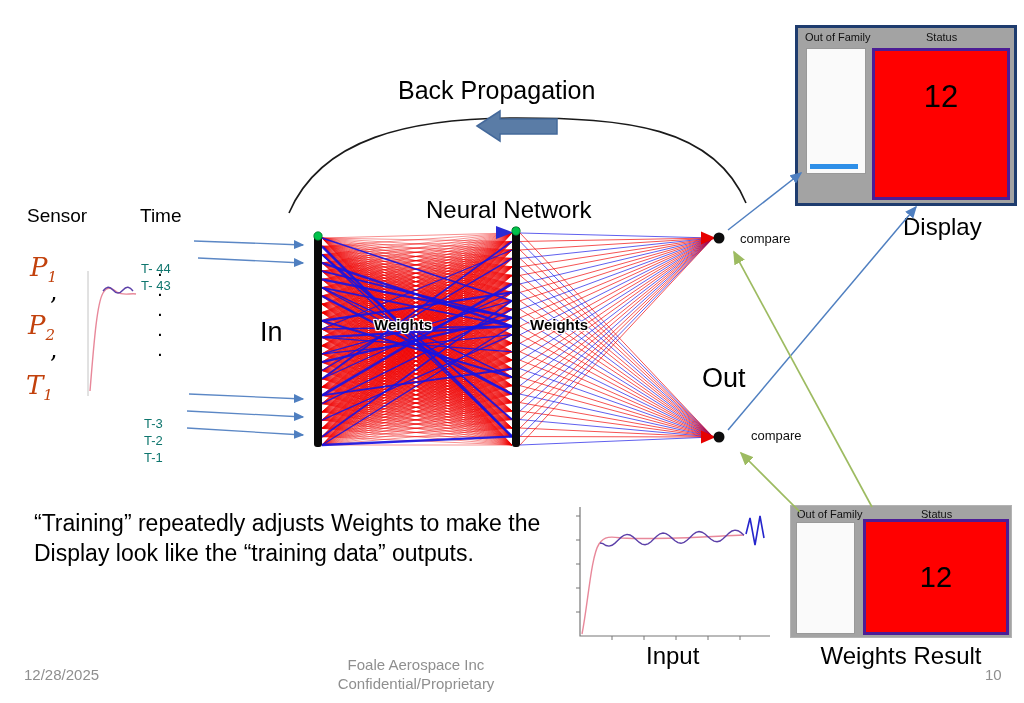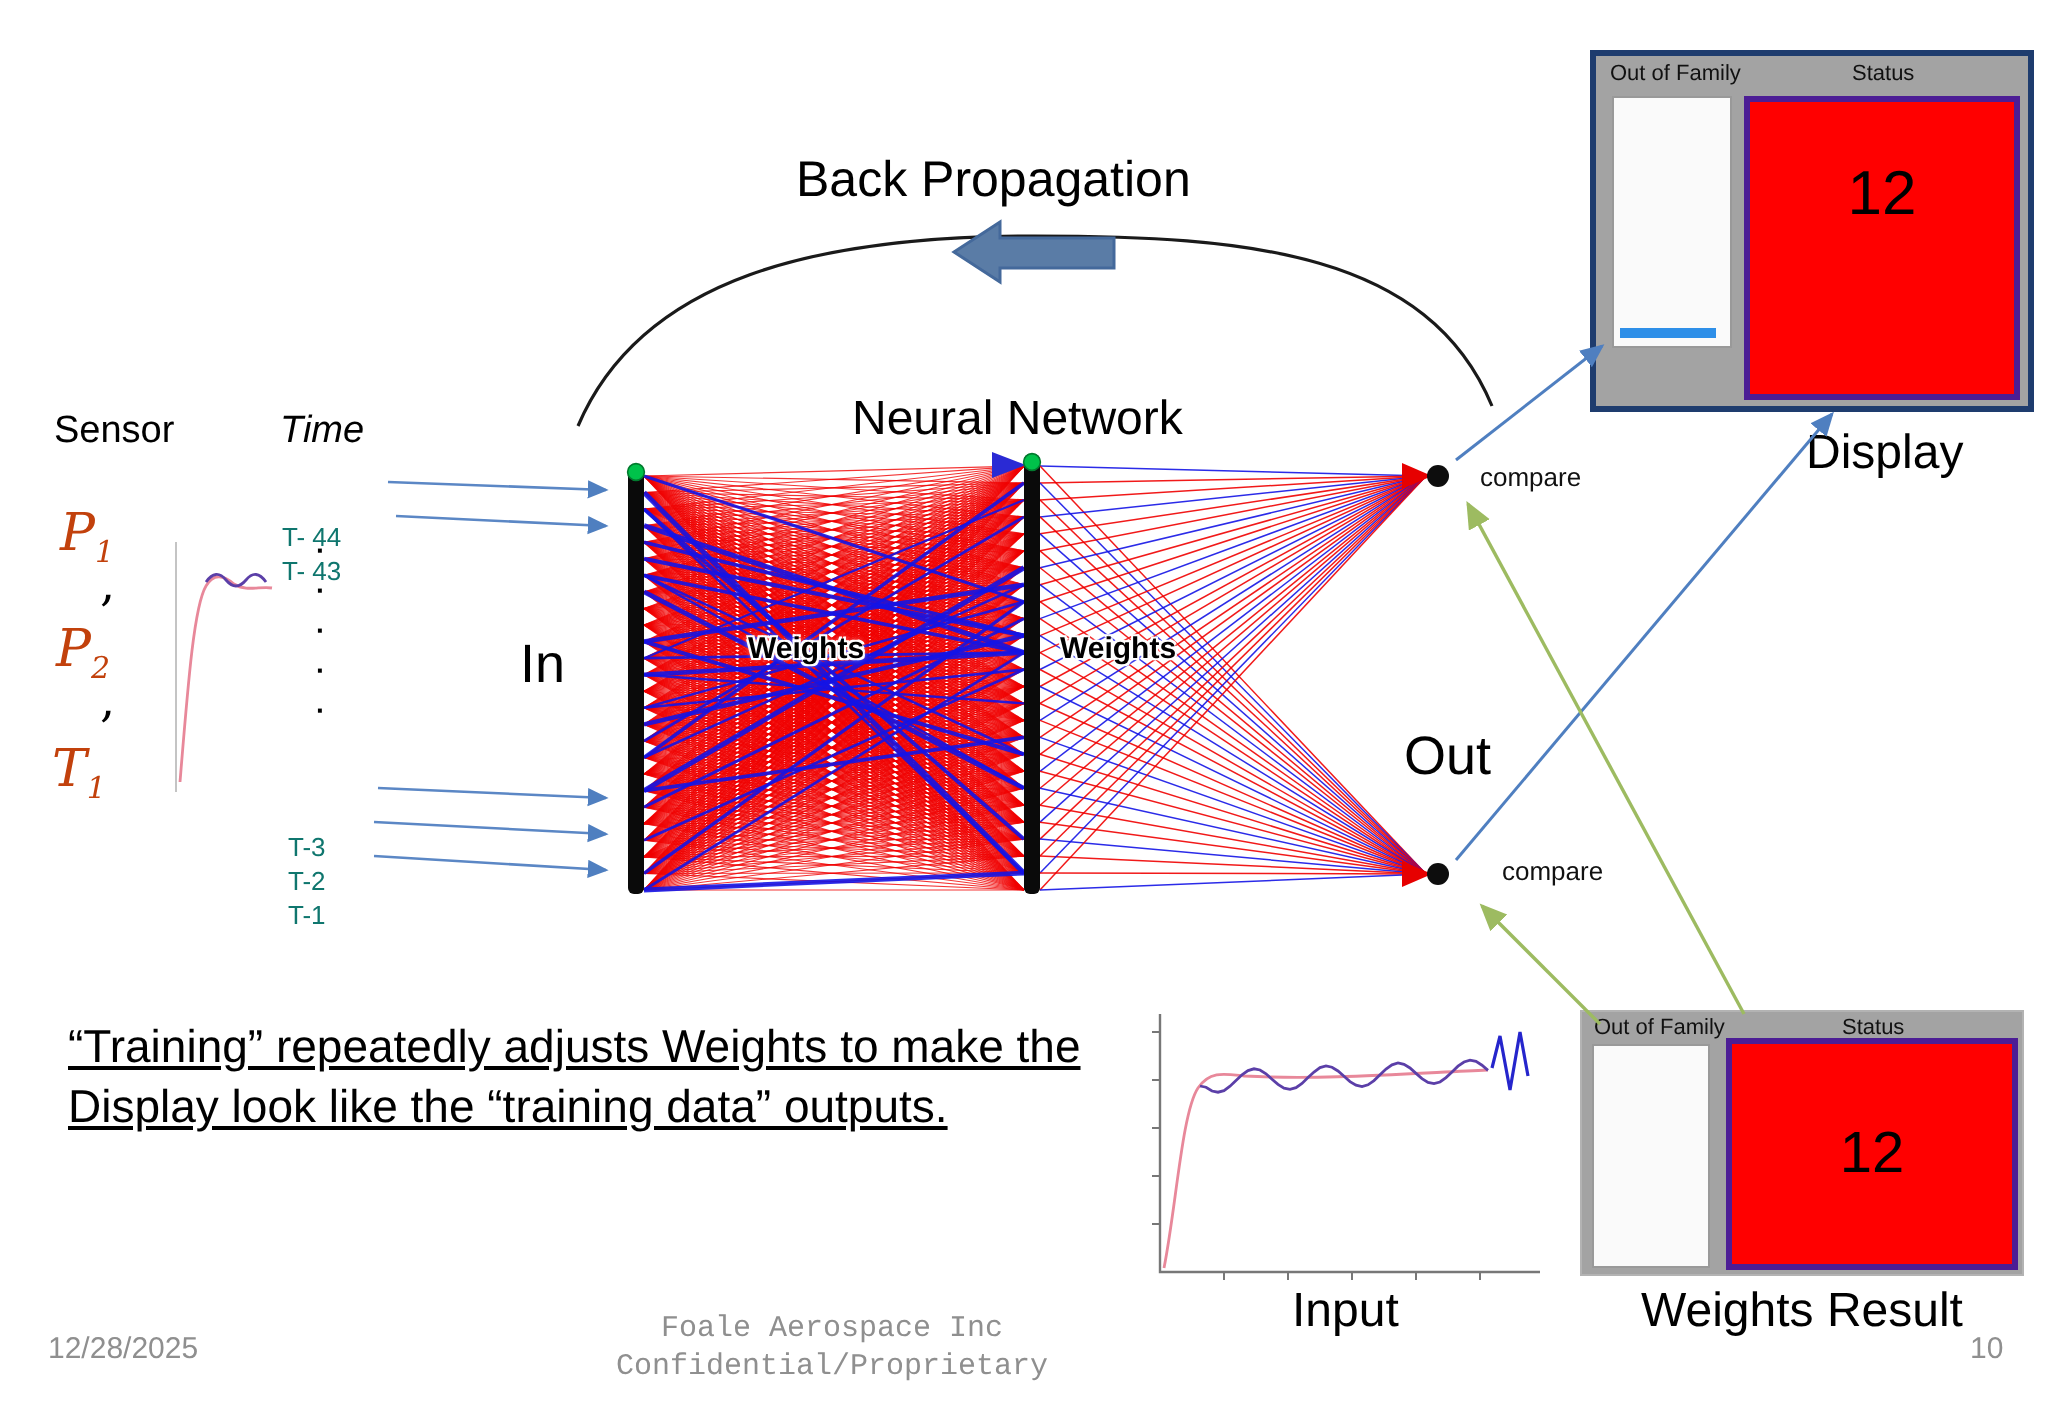--- a/index.html
+++ b/index.html
@@ -5,41 +5,41 @@
   html,body{margin:0;padding:0;background:#fff;}
   body{width:1024px;height:703px;overflow:hidden;font-family:"Liberation Sans",sans-serif;color:#000;}
   .slide{position:relative;width:1024px;height:703px;background:#fff;}
   svg.layer{position:absolute;left:0;top:0;}
   #overlay{pointer-events:none;}
   .abs{position:absolute;}
 
   .bp-label{left:398px;top:76px;font-size:25px;}
   .nn-label{left:426px;top:196px;font-size:24px;}
   .sensor-label{left:27px;top:205px;font-size:19px;}
-  .time-label{left:140px;top:205px;font-size:19px;font-style:italic;}
+  .time-label{left:140px;top:205px;font-size:19px;}
   .time-col{font-size:13px;line-height:17px;color:#0f766e;margin-top:30px;}
   .time-top{left:141px;top:230px;}
   .time-bot{left:144px;top:385px;}
   .dots-col{left:158px;top:270px;display:flex;flex-direction:column;gap:10px;font-size:14px;font-weight:bold;line-height:10px;}
   .math{position:absolute;font-family:"DejaVu Serif",serif;font-style:italic;font-size:26px;color:#c2410c;}
   .math sub{font-size:15px;}
   .math-comma{position:absolute;font-family:"DejaVu Serif",serif;font-size:24px;}
   .in-label{left:260px;top:317px;font-size:27px;}
   .out-label{left:702px;top:318px;font-size:27px;margin-top:45px;}
   .weights{font-size:15px;font-weight:bold;color:#000;
     text-shadow:-1px -1px 0 #fff,1px -1px 0 #fff,-1px 1px 0 #fff,1px 1px 0 #fff,0 0 3px #fff;}
   .weights-left{left:374px;top:316px;}
   .weights-right{left:530px;top:316px;}
   .compare{font-size:13px;color:#111;}
   .compare-top{left:740px;top:231px;}
   .compare-bot{left:751px;top:428px;}
   .display-label{left:903px;top:213px;font-size:24px;}
   .input-label{left:646px;top:642px;font-size:24px;}
   .desired-label{left:788px;top:642px;width:226px;text-align:center;font-size:24px;}
-  .training-text{left:34px;top:509px;width:530px;font-size:23px;line-height:1.3;color:#000;text-decoration:underline;}
+  .training-text{left:34px;top:509px;width:530px;font-size:23px;line-height:1.3;color:#000;}
 
   .panel{position:absolute;background:#a3a3a3;box-sizing:border-box;}
   .panel-top{left:795px;top:25px;width:222px;height:181px;border:3px solid #1e3c6e;}
   .panel-bottom{left:790px;top:505px;width:222px;height:133px;border:1px solid #b3b3b3;}
   .panel .lbl{position:absolute;font-size:11px;color:#111;}
   .panel-top .oof{left:7px;top:3px;}
   .panel-top .st{left:128px;top:3px;}
   .panel-bottom .oof{left:6px;top:2px;}
   .panel-bottom .st{left:130px;top:2px;}
   .meter{position:absolute;background:#fafafa;border:1px solid #999;}
@@ -47,21 +47,21 @@
   .panel-bottom .meter{left:5px;top:16px;width:57px;height:110px;}
   .meter-bar{position:absolute;left:3px;right:7px;bottom:4px;height:5px;background:#2e8fe8;}
   .status-box{position:absolute;background:#ff0000;border:3px solid #4c1d95;text-align:center;
     box-sizing:border-box;color:#000;}
   .panel-top .status-box{left:74px;top:20px;width:138px;height:152px;font-size:31px;padding-top:28px;}
   .panel-bottom .status-box{left:72px;top:13px;width:146px;height:116px;font-size:29px;display:flex;
     align-items:center;justify-content:center;}
 
   .footer{font-size:15px;color:#8f8f8f;}
   .footer-date{left:24px;top:666px;}
-  .footer-center{left:0;top:655px;width:832px;text-align:center;line-height:19px;font-family:Liberation Mono, monospace;}
+  .footer-center{left:0;top:655px;width:832px;text-align:center;line-height:19px;}
   .footer-page{left:985px;top:666px;}
 </style>
 </head>
 <body>
 
 <div class="slide">
 
   <svg class="layer" id="diagram" width="1024" height="703" viewBox="0 0 1024 703">
     <defs>
       <marker id="mkb" markerWidth="9" markerHeight="8" refX="7" refY="3.5" orient="auto">

